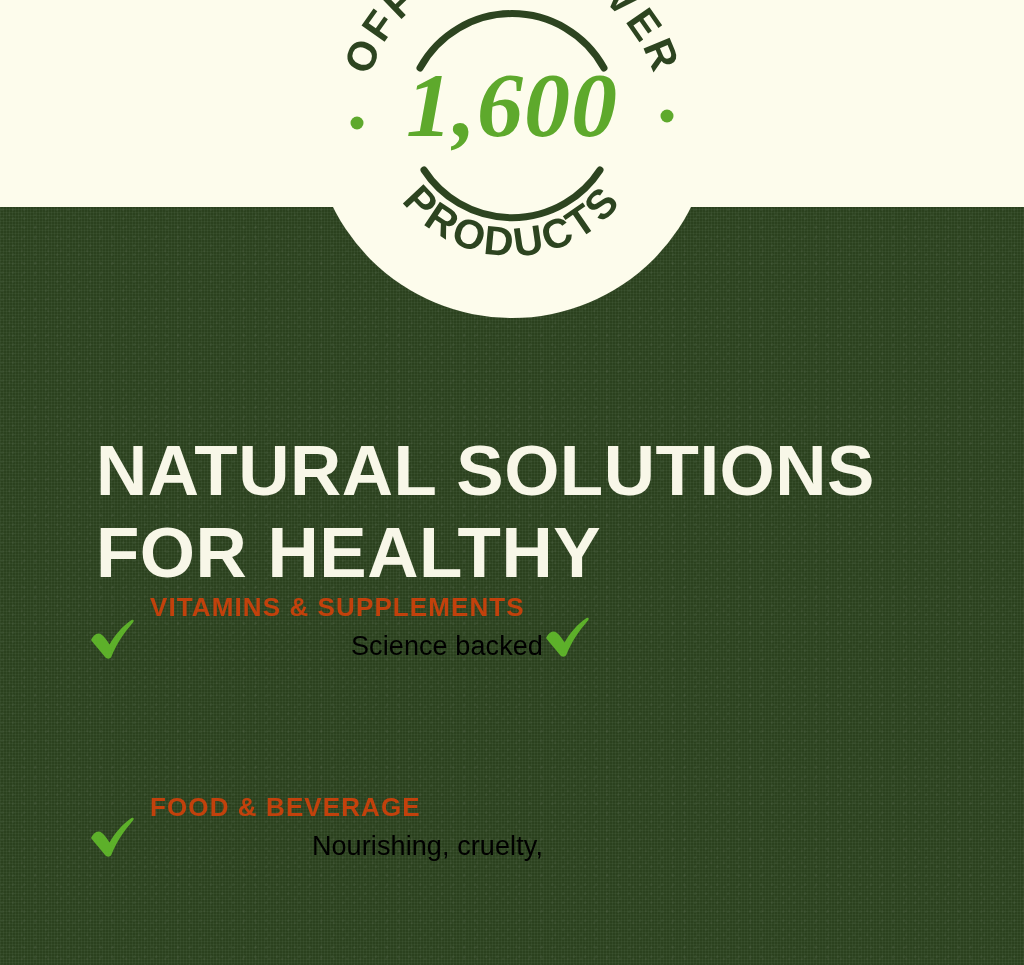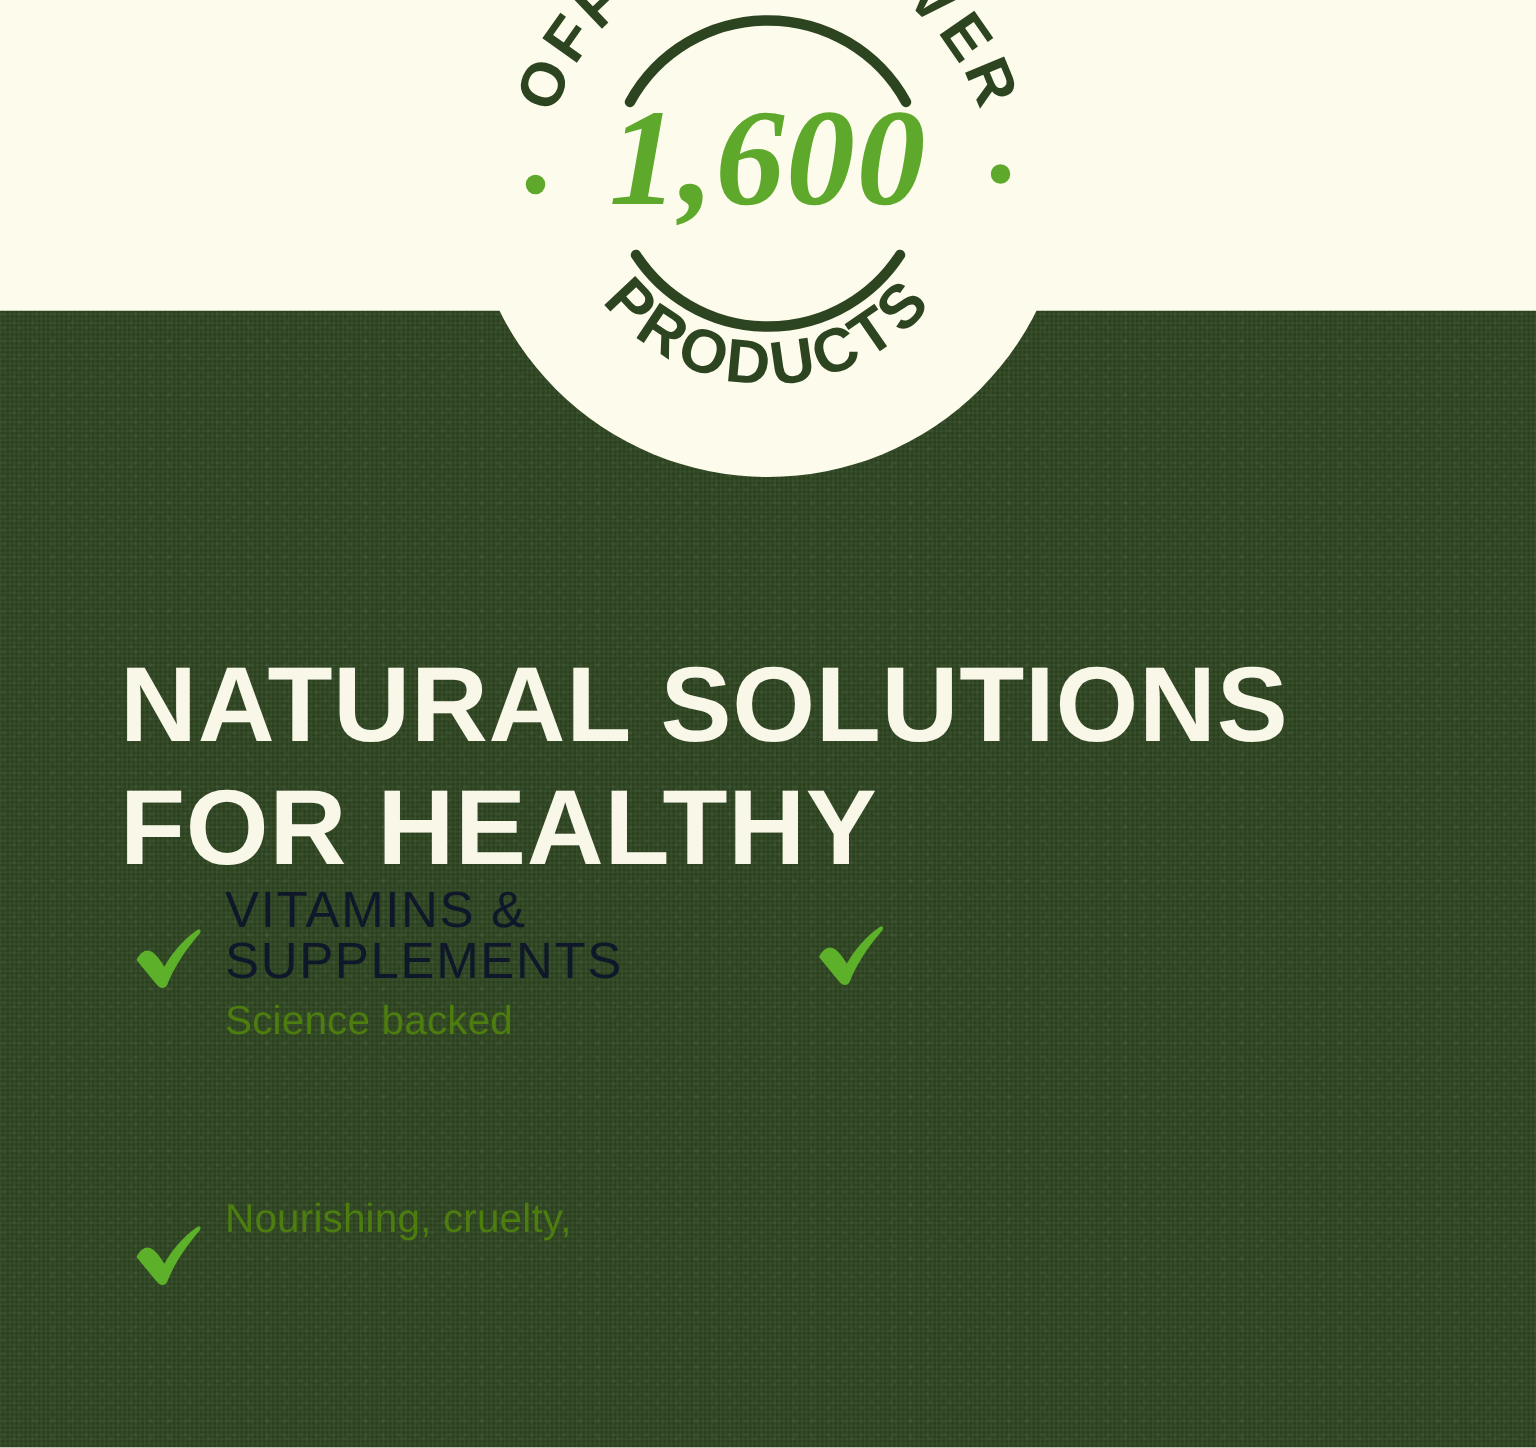--- a/index.html
+++ b/index.html
@@ -73,21 +73,21 @@
     left: 312px;
     top: -82px;
     width: 400px;
     height: 400px;
     z-index: 4;
   }
 
   
   .headline {
     position: absolute;
-    left: 80px;
+    left: 96px;
     top: 382px;
     width: 880px;
     z-index: 5;
     color: #f8f7e8;
     font-family: "Liberation Sans Narrow", "Liberation Sans", sans-serif;
     font-weight: 700;
     font-size: 71px;
     line-height: 82px;
     letter-spacing: 0.5px;
   }
@@ -129,37 +129,38 @@
     height: 42px;
   }
 
   .feature-text {
     flex: 1 1 auto;
     padding-top: 0px;
   }
 
   .feature-title {
     display: block;
-    color: #0f172a;
+    color: #c2410c;
     font-family: "Liberation Sans", sans-serif;
-    font-weight: 400;
-    font-size: 34px;
+    font-weight: 700;
+    font-size: 26px;
     line-height: 34px;
     letter-spacing: 1.1px;
   }
 
   .feature-desc {
     display: block;
-    color: #4d7c0f;
+    color: #000000;
     font-family: "Liberation Sans", sans-serif;
     font-weight: 400;
     font-size: 27px;
     line-height: 40px;
     letter-spacing: 0.1px;
     margin-top: 2px;
+    text-align: right;
   }
 
   
   .features .feature-item.row2 .check-wrap { padding-top: 26px; }
 </style>
 </head>
 <body>
 
 <div id="promo-banner">
 
@@ -226,20 +227,21 @@
       </span>
     </div>
 
     <div class="feature-item row2">
       <span class="check-wrap">
         <svg class="check-icon" viewBox="0 0 50 42">
           <path d="M3 22 C6 16 10 14 14 17 C17 19.5 19.5 23 21.5 26.5 C27 17 34 8.5 43.5 2 C45.5 1 46.5 2.5 45 4.5 C35.5 15.5 28 27 23.5 38.5 C22.5 41 19 41.5 17 39 C12 33 7.5 27.5 3 22 Z" fill="#5db02a"></path>
         </svg>
       </span>
       <span class="feature-text">
+        <span class="feature-title">FOOD &amp; BEVERAGE</span>
         <span class="feature-desc">
           <span>Nourishing, cruelty,</span><br>
         </span>
       </span>
     </div>
 
   </div>
 </div>
 
 </body></html>

